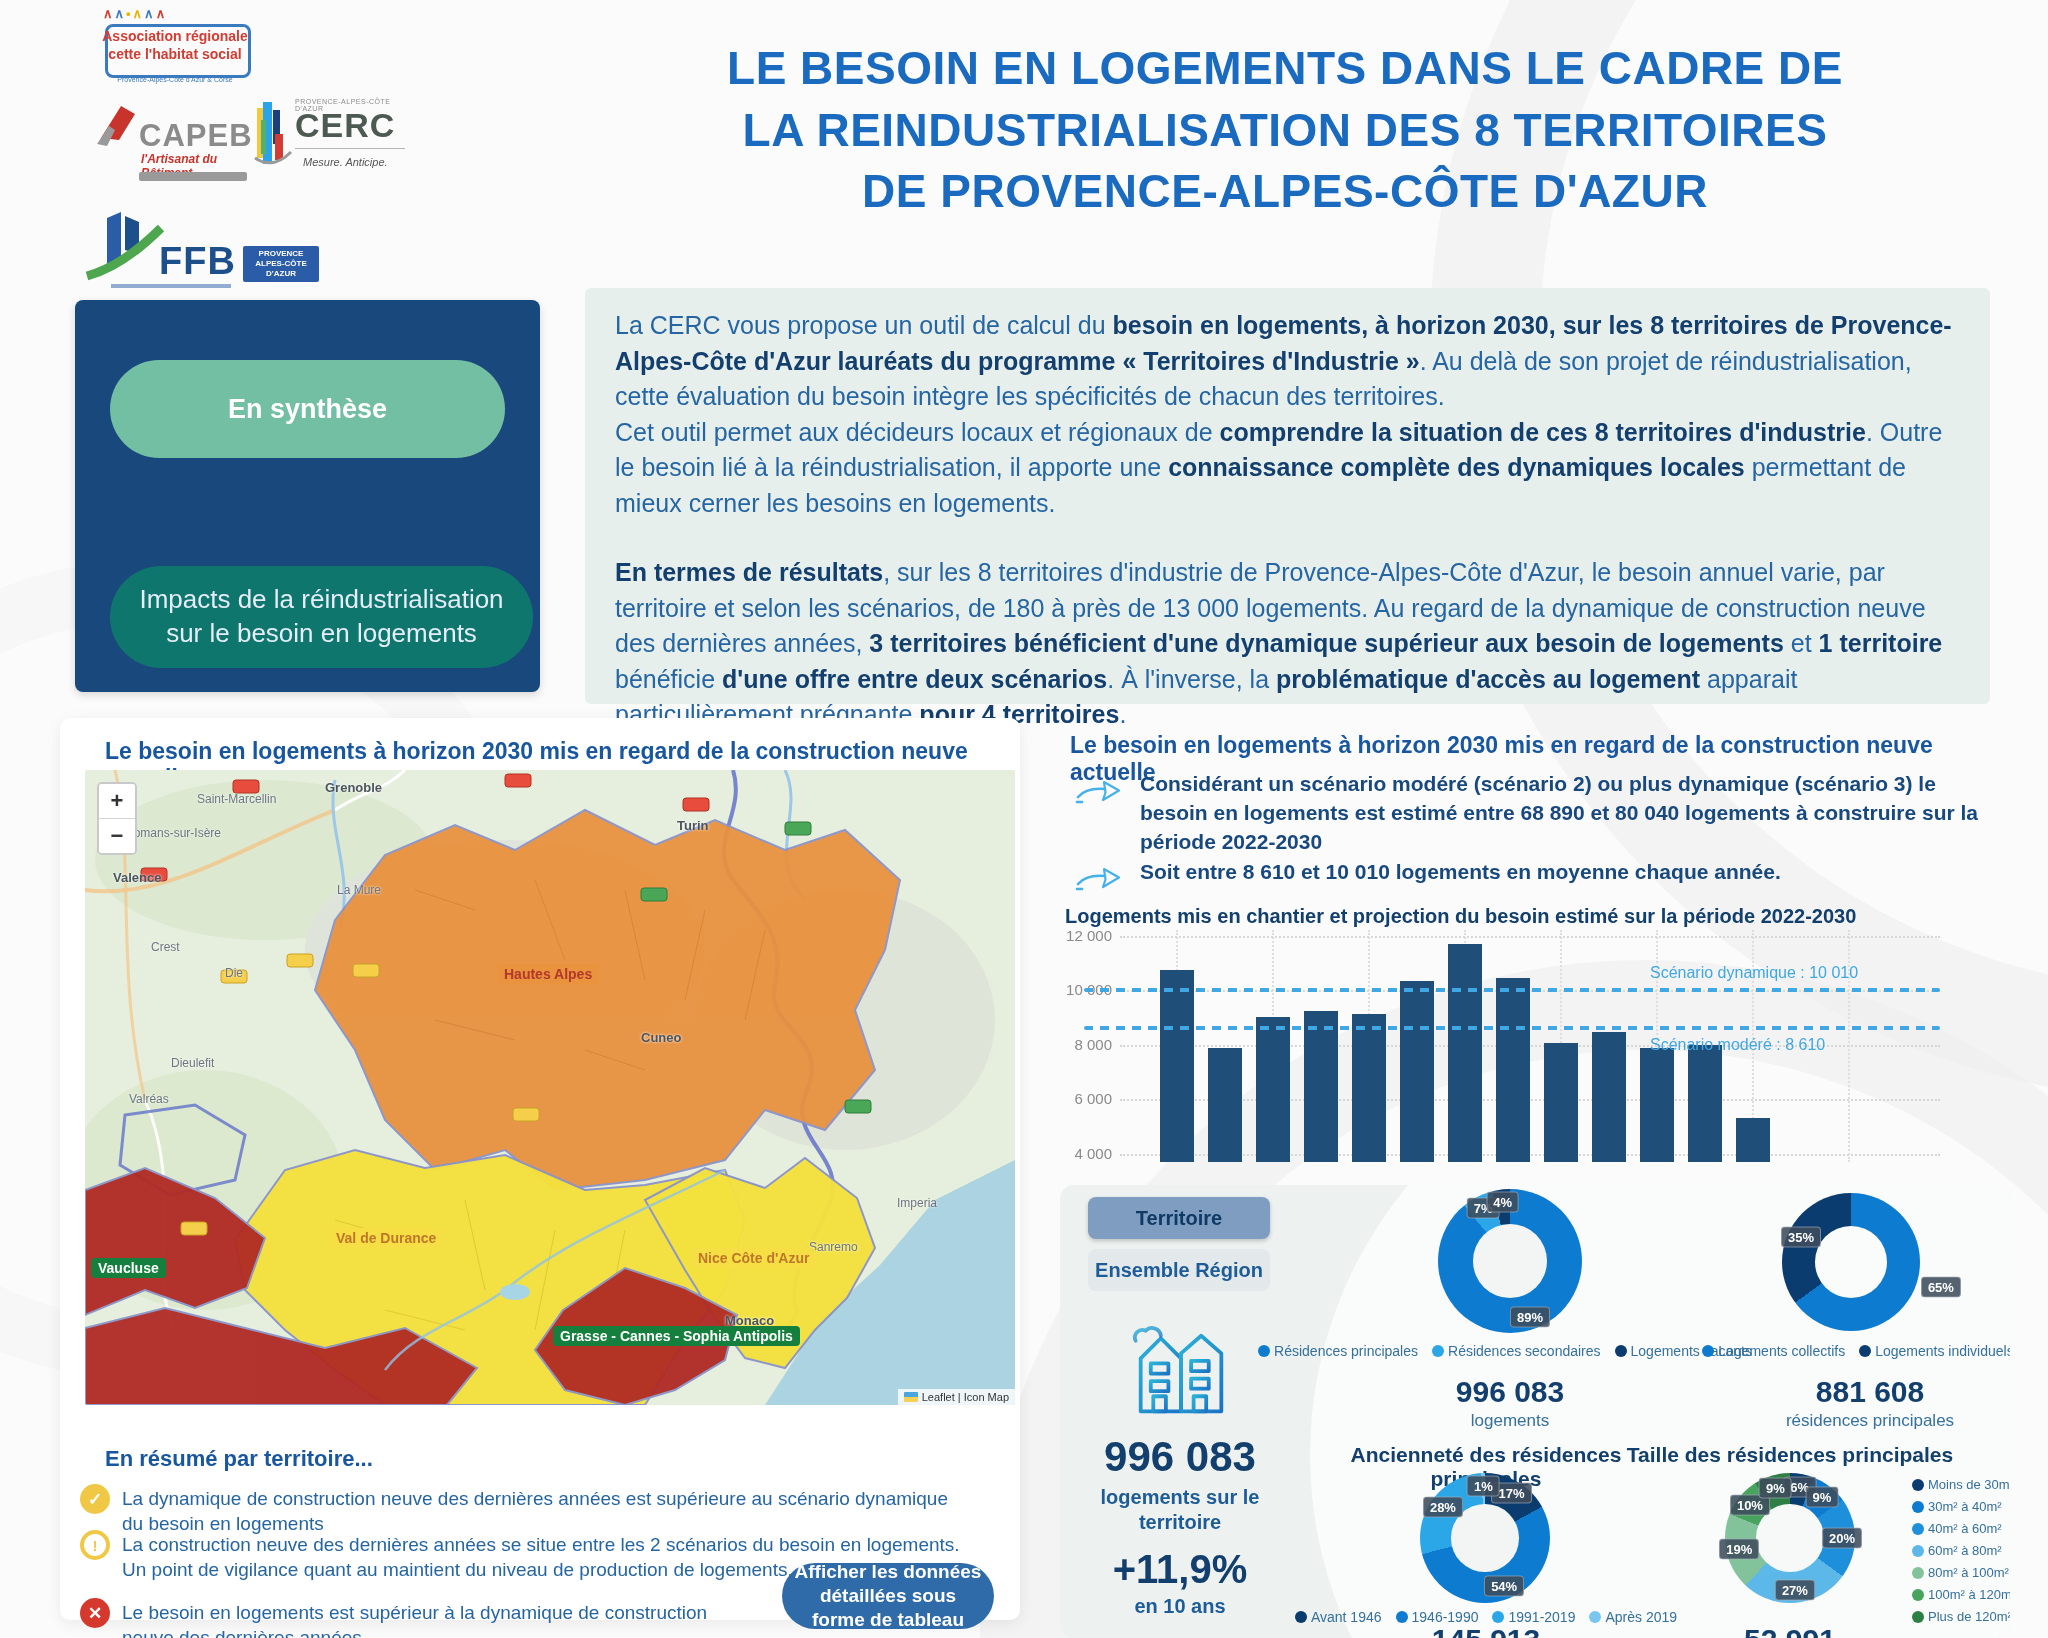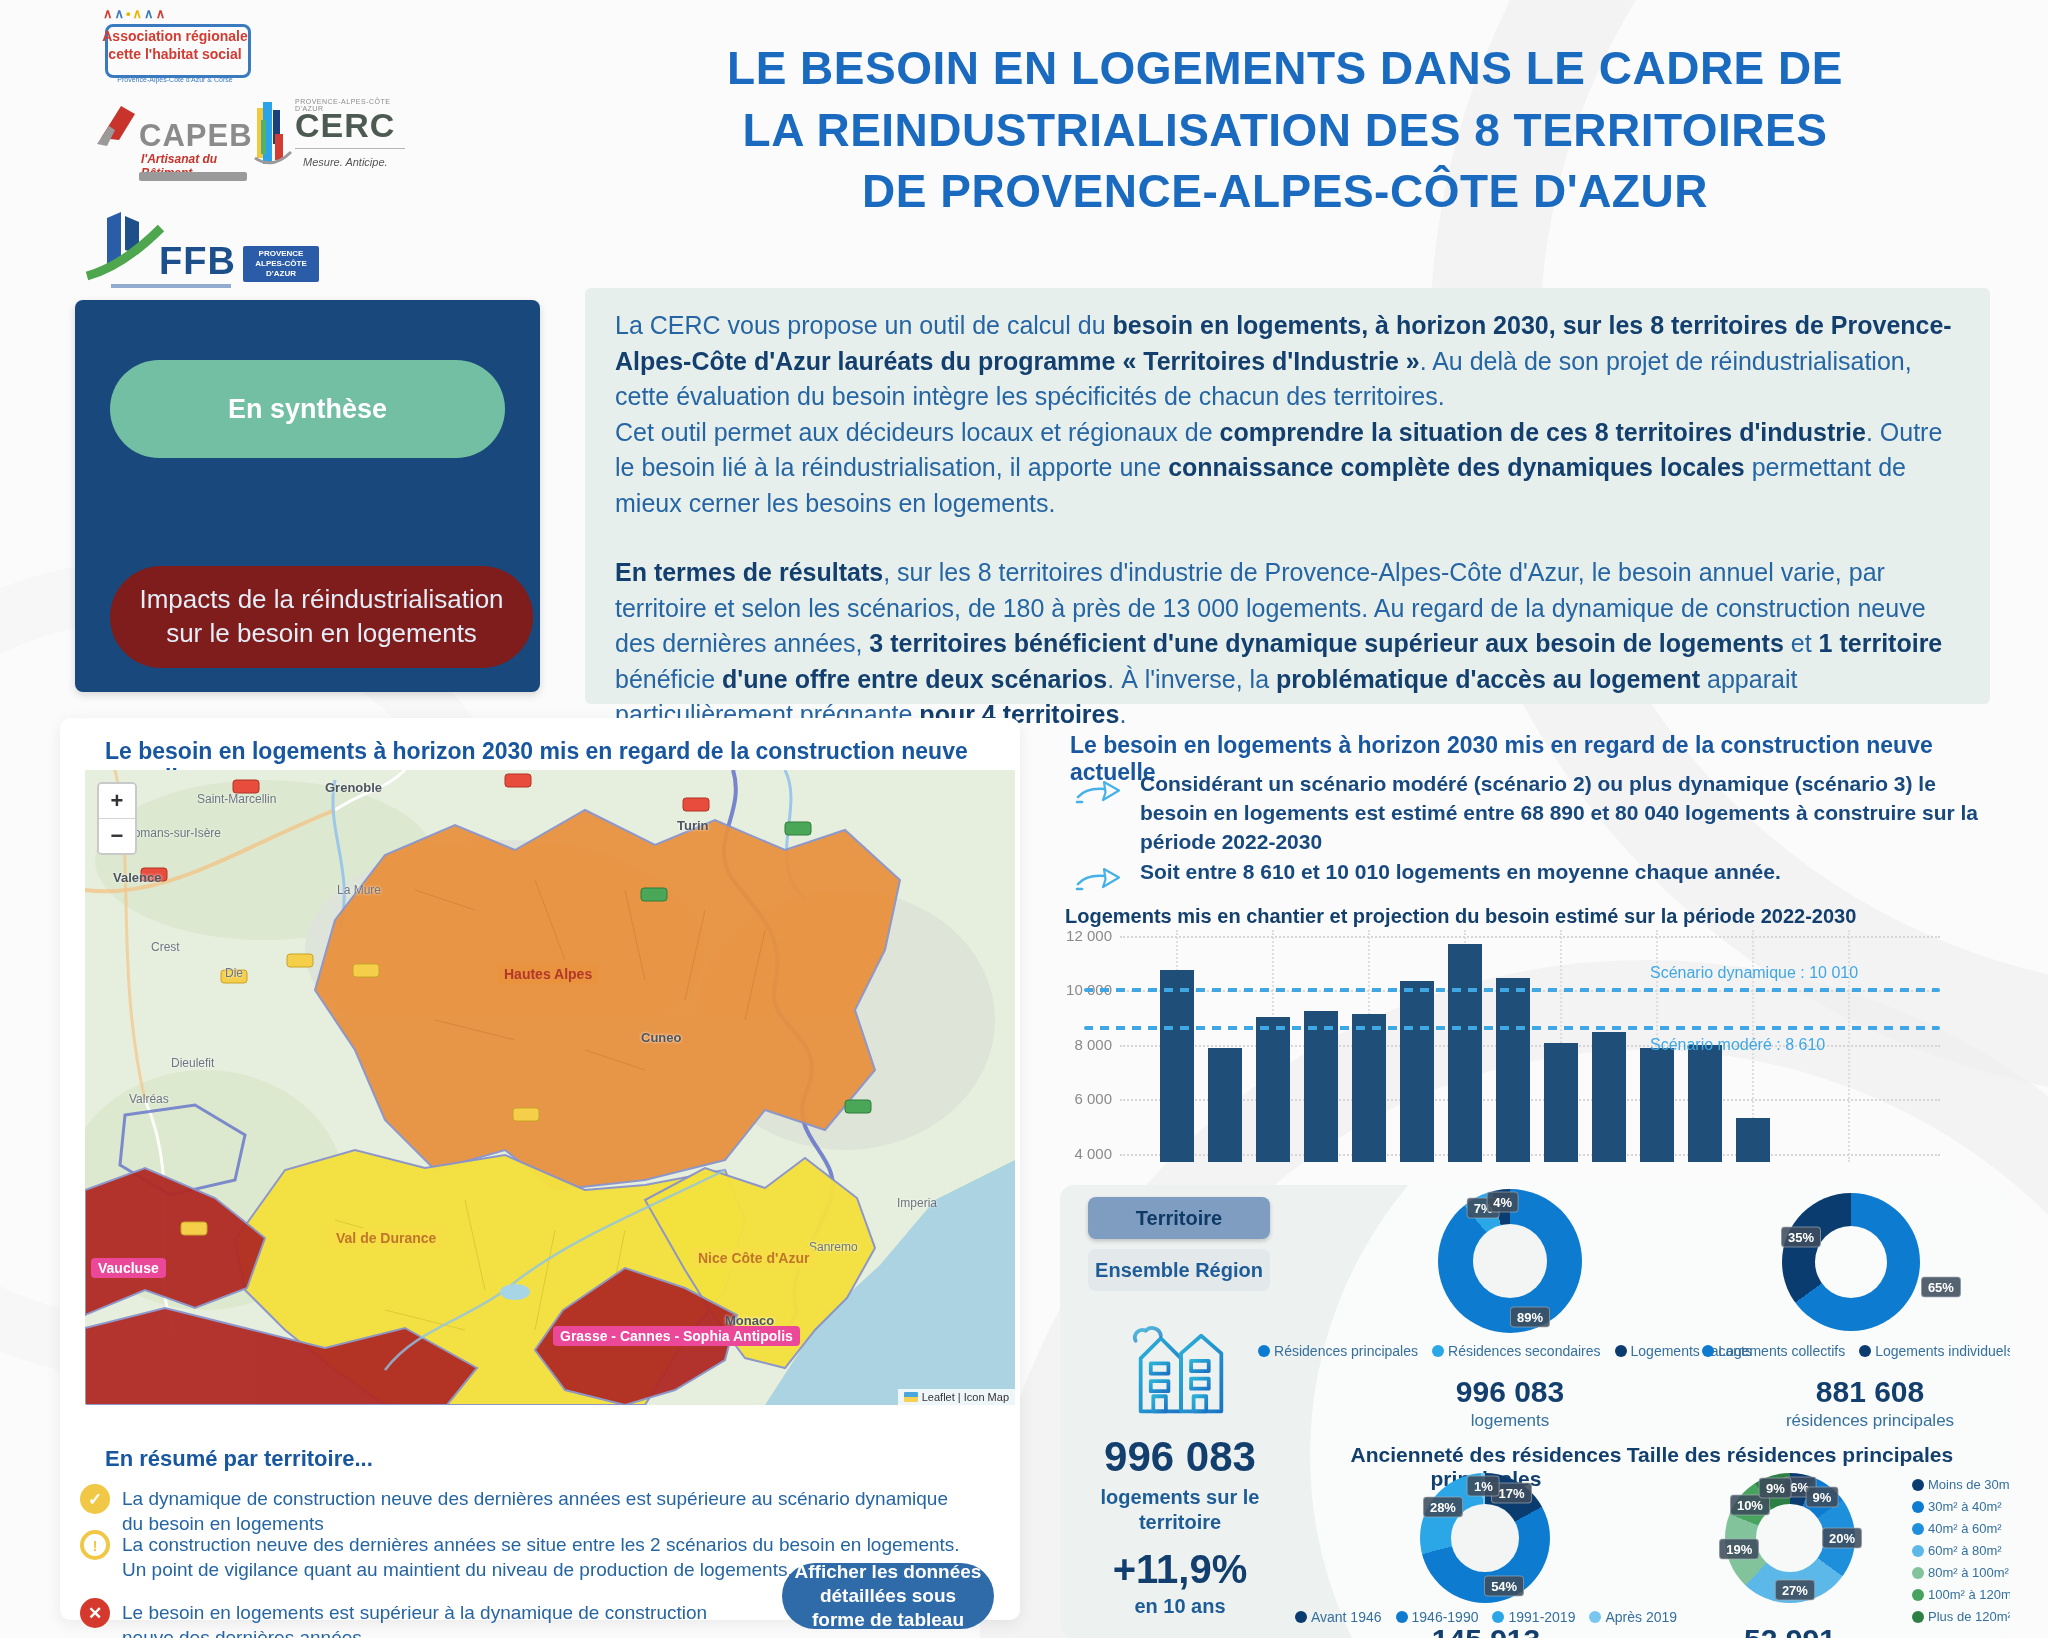--- a/index.html
+++ b/index.html
@@ -35,21 +35,21 @@
            font-size:8px;font-weight:bold;text-align:center;display:flex;align-items:center;justify-content:center;line-height:1.25;}
   .ffb-under{position:absolute;left:26px;top:74px;width:120px;height:4px;background:#2a5ca8;opacity:.5;}
   #main-title{left:620px;top:38px;width:1330px;text-align:center;color:#1a6bbf;font-weight:bold;
               font-size:46px;line-height:1.34;letter-spacing:.5px;}
 
   
   #sidebar{left:75px;top:300px;width:465px;height:392px;background:#19497c;border-radius:8px;box-shadow:0 3px 8px rgba(0,0,0,.15);}
   .side-btn{position:absolute;left:35px;width:395px;display:flex;align-items:center;justify-content:center;
             text-align:center;border-radius:52px;cursor:pointer;}
   #btn-synthese{top:60px;height:98px;background:#72bfa4;color:#ffffff;font-weight:bold;font-size:27px;}
-  #btn-impacts{top:266px;height:102px;background:#7f1d1d;color:#e4edf8;font-size:26px;line-height:1.3;padding:0 14px;}
+  #btn-impacts{top:266px;height:102px;background:#0f766e;color:#e4edf8;font-size:26px;line-height:1.3;padding:0 14px;}
 
   
   #intro{left:585px;top:288px;width:1405px;height:416px;background:#e7efec;border-radius:6px;box-sizing:border-box;
          padding:20px 30px;font-size:25px;line-height:1.42;color:#2565a3;}
   #intro p{margin:0 0 0 0;}
   #intro p+p{margin-top:0px;}
   #intro .gap{height:34px;}
   #intro b{color:#133f6e;}
 
   
@@ -57,21 +57,21 @@
              box-shadow:0 4px 16px rgba(0,0,0,.07);}
   .panel-title{position:absolute;font-size:23px;font-weight:bold;color:#1857a0;}
   #left-title{left:45px;top:20px;width:890px;}
   #map{left:25px;top:52px;width:930px;height:635px;background:#e6eedd;overflow:hidden;border-radius:2px;}
   #map svg{position:absolute;left:0;top:0;}
   .city{position:absolute;font-size:12px;color:#6d7680;white-space:nowrap;text-shadow:0 0 3px #fff;}
   .city-lg{font-size:13px;color:#4c555e;font-weight:bold;}
   .tlabel{position:absolute;font-weight:bold;font-size:14px;padding:2px 7px;border-radius:4px;white-space:nowrap;}
   .tl-orange{color:#b3372a;background:rgba(233,146,62,.9);}
   .tl-yellow{color:#c0762a;background:rgba(244,222,70,.95);}
-  .tl-red{color:#ffffff;background:#ec4899;}
+  .tl-red{color:#ffffff;background:#15803d;}
   #zoomctl{position:absolute;left:12px;top:12px;width:36px;background:#fff;border:2px solid #c9c9c9;border-radius:5px;overflow:hidden;}
   .zbtn{width:36px;height:34px;display:flex;align-items:center;justify-content:center;font-size:22px;font-weight:bold;
         color:#333;cursor:pointer;background:#fff;}
   .zbtn+.zbtn{border-top:1px solid #d5d5d5;}
   #attrib{position:absolute;right:0;bottom:0;background:rgba(255,255,255,.8);font-size:11px;color:#333;
           padding:2px 6px;display:flex;align-items:center;gap:4px;}
   .flag{display:inline-block;width:14px;height:10px;background:linear-gradient(#4aa7de 50%,#f7d154 50%);border-radius:1px;}
   #summary-head{left:45px;top:728px;font-size:22px;font-weight:bold;color:#1857a0;position:absolute;}
   .sum-item{position:absolute;left:20px;width:900px;display:flex;gap:12px;align-items:flex-start;}
   .sum-text{font-size:19px;color:#2565a3;line-height:1.3;padding-top:3px;}

